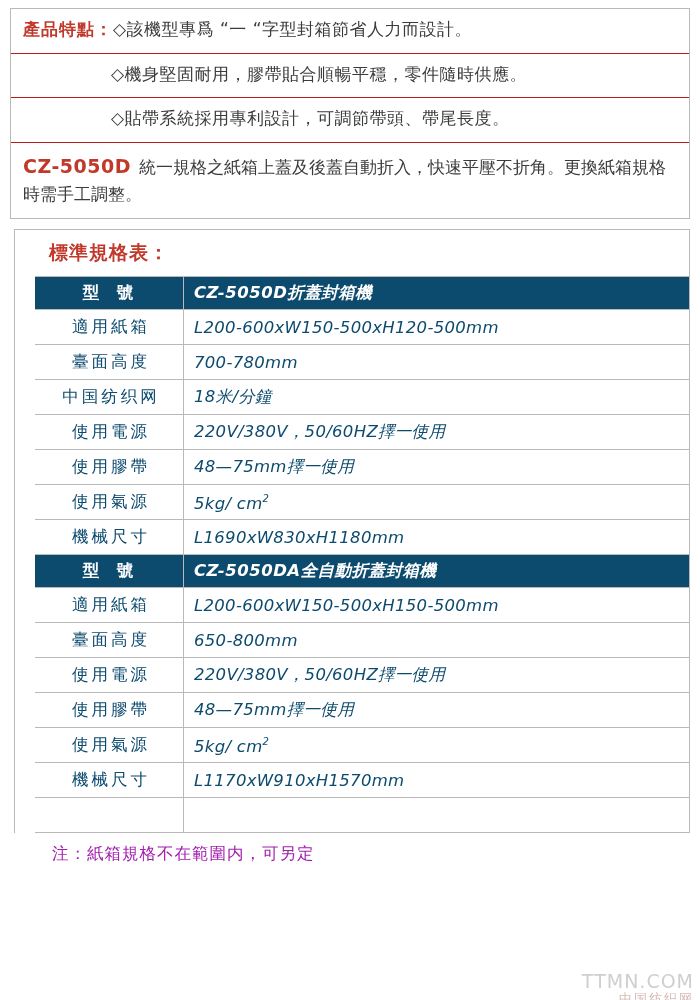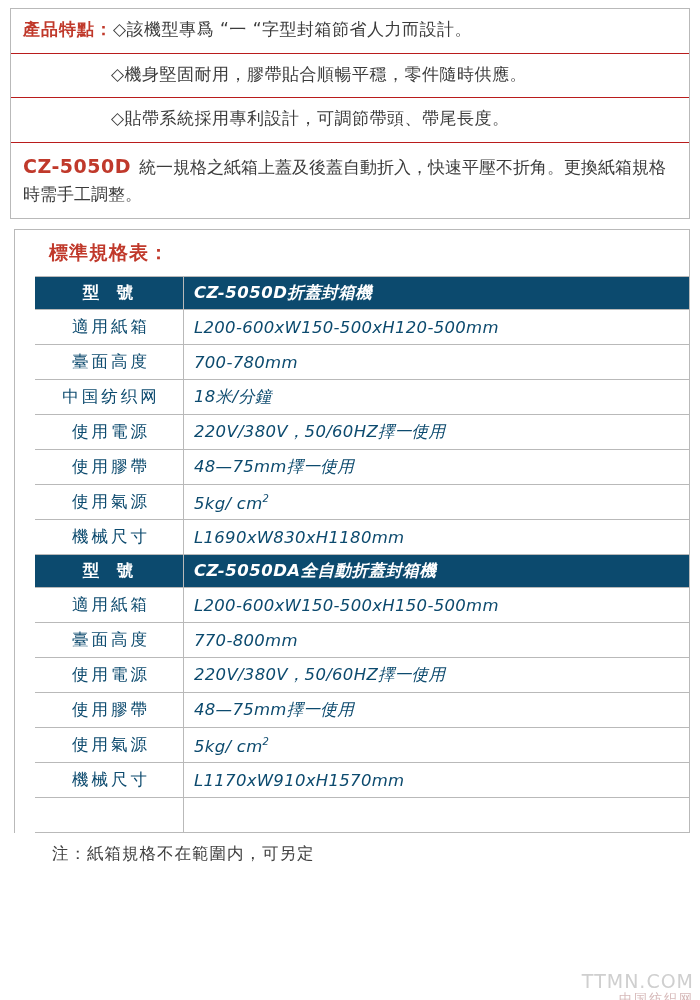--- a/index.html
+++ b/index.html
@@ -124,21 +124,21 @@
   sup {
     font-size: 10px;
     vertical-align: super;
   }
   tr.blank td {
     height: 34px;
   }
 
   .note {
     font-size: 16.5px;
-    color: #404040;
+    color: #a21caf;
     padding: 10px 0 0 52px;
     letter-spacing: 1px;
   }
 
   
   .watermark {
     position: absolute;
     right: 6px;
     bottom: 2px;
     text-align: right;
@@ -220,21 +220,21 @@
         <tr class="head">
           <td class="label">型  號</td>
           <td class="value">CZ-5050DA全自動折蓋封箱機</td>
         </tr>
         <tr>
           <td class="label">適用紙箱</td>
           <td class="value">L200-600xW150-500xH150-500mm</td>
         </tr>
         <tr>
           <td class="label">臺面高度</td>
-          <td class="value">770-800mm</td>
+          <td class="value">650-800mm</td>
         </tr>
         <tr>
           <td class="label">使用電源</td>
           <td class="value">220V/380V，50/60HZ擇一使用</td>
         </tr>
         <tr>
           <td class="label">使用膠帶</td>
           <td class="value">48—75mm擇一使用</td>
         </tr>
         <tr>

